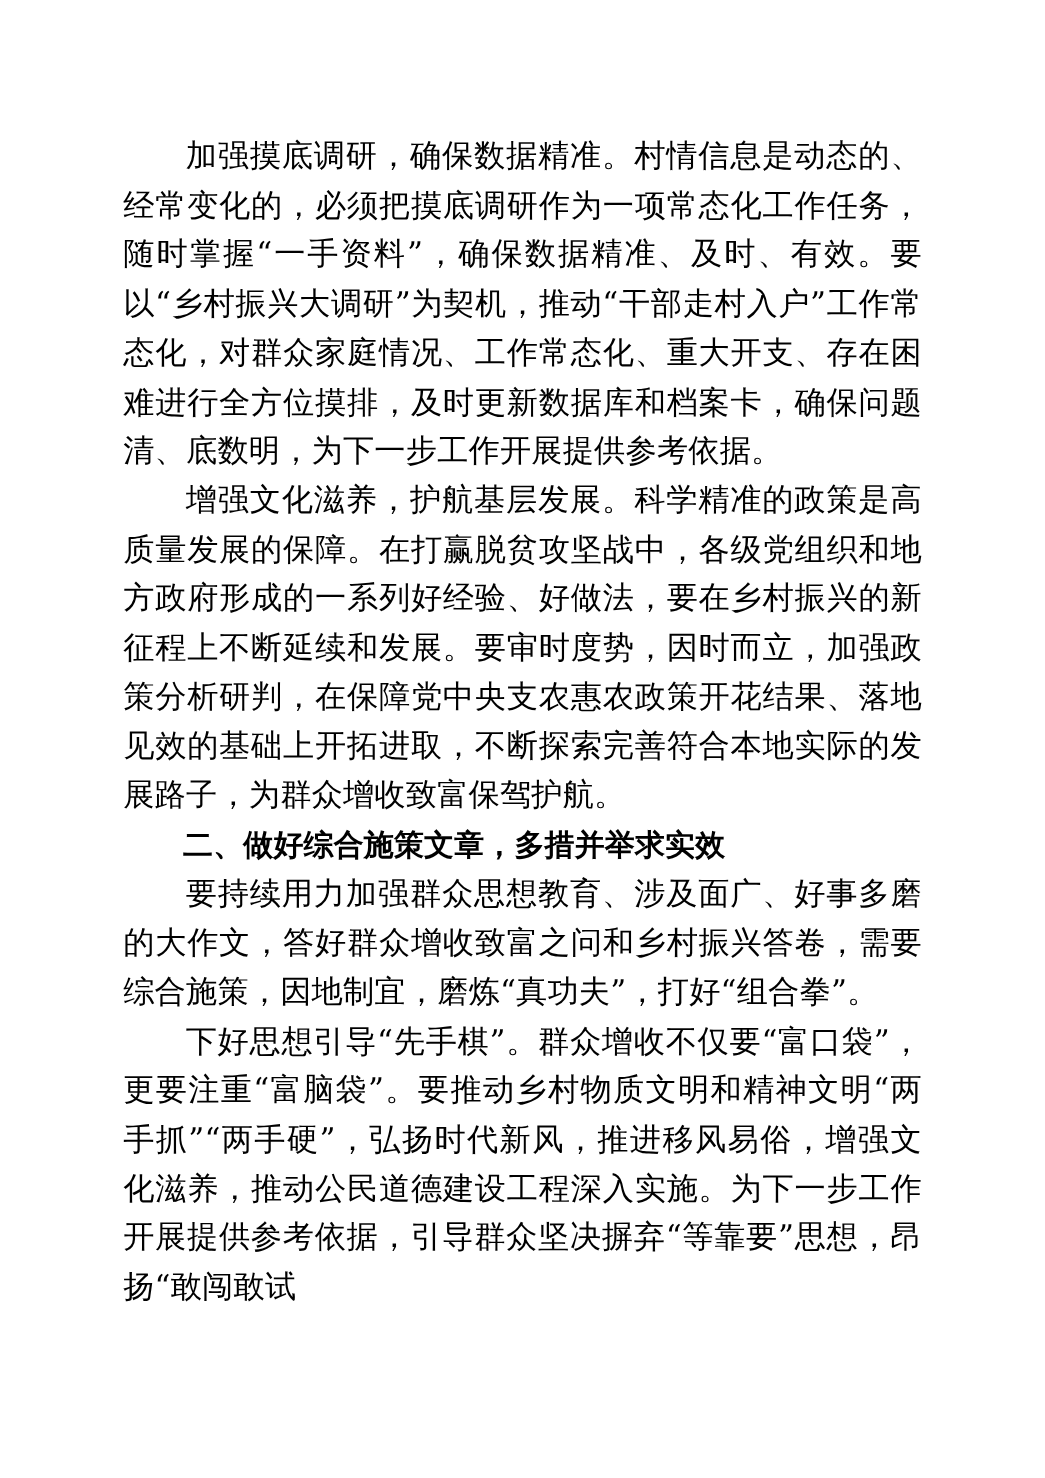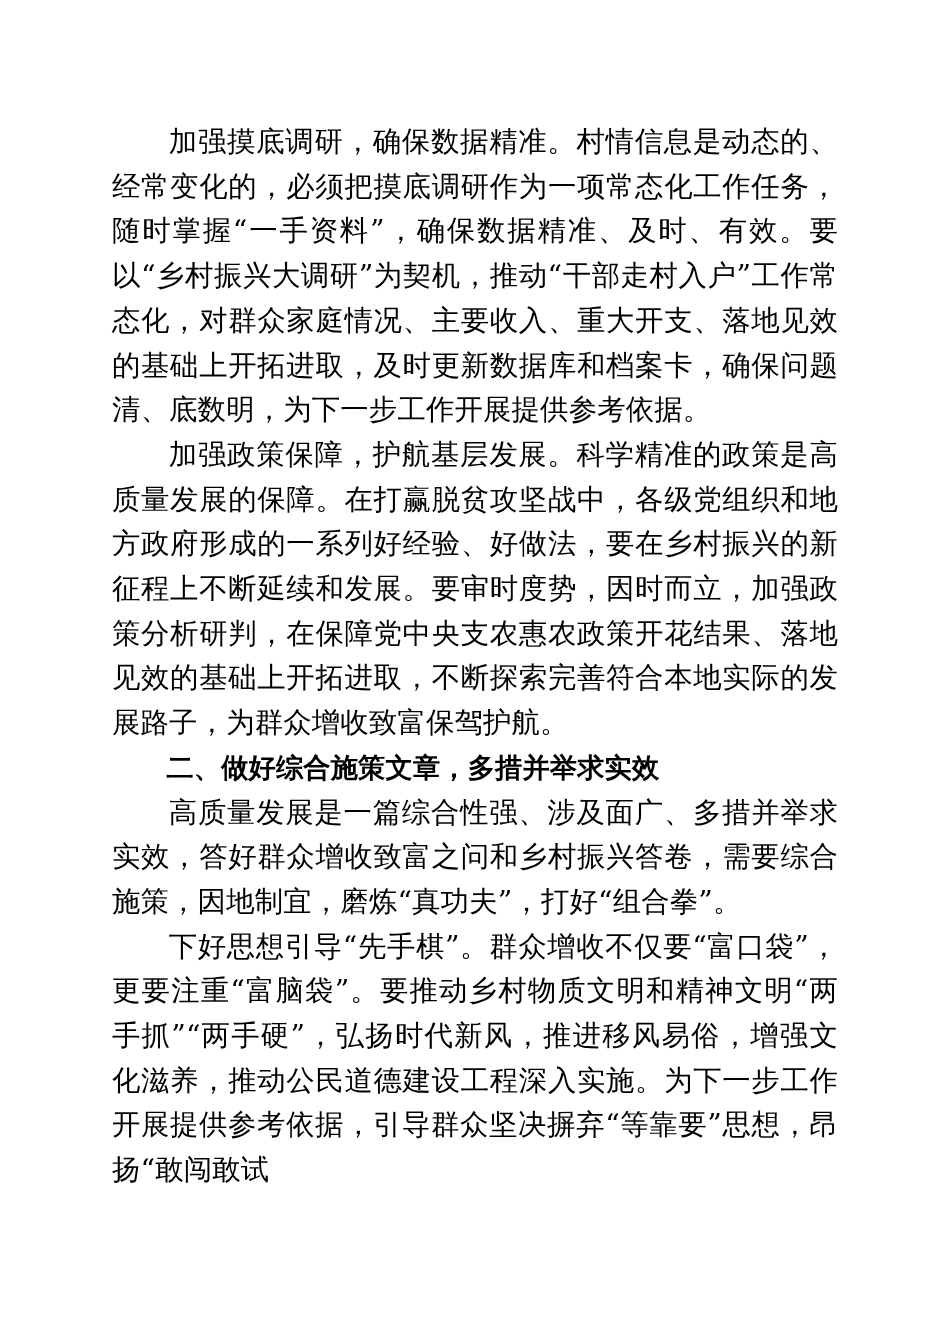--- a/index.html
+++ b/index.html
@@ -51,24 +51,24 @@
     letter-spacing: 0.2px;
     text-align: left;
   }
 </style>
 </head>
 <body>
 
 <div class="page">
   <div class="content">
 
-    <p class="para">加强摸底调研，确保数据精准。村情信息是动态的、经常变化的，必须把摸底调研作为一项常态化工作任务，随时掌握“一手资料”，确保数据精准、及时、有效。要以“乡村振兴大调研”为契机，推动“干部走村入户”工作常态化，对群众家庭情况、主要收入、重大开支、落地见效的基础上开拓进取，及时更新数据库和档案卡，确保问题清、底数明，为下一步工作开展提供参考依据。</p>
+    <p class="para">加强摸底调研，确保数据精准。村情信息是动态的、经常变化的，必须把摸底调研作为一项常态化工作任务，随时掌握“一手资料”，确保数据精准、及时、有效。要以“乡村振兴大调研”为契机，推动“干部走村入户”工作常态化，对群众家庭情况、工作常态化、重大开支、存在困难进行全方位摸排，及时更新数据库和档案卡，确保问题清、底数明，为下一步工作开展提供参考依据。</p>
 
-    <p class="para">加强政策保障，护航基层发展。科学精准的政策是高质量发展的保障。在打赢脱贫攻坚战中，各级党组织和地方政府形成的一系列好经验、好做法，要在乡村振兴的新征程上不断延续和发展。要审时度势，因时而立，加强政策分析研判，在保障党中央支农惠农政策开花结果、落地见效的基础上开拓进取，不断探索完善符合本地实际的发展路子，为群众增收致富保驾护航。</p>
+    <p class="para">增强文化滋养，护航基层发展。科学精准的政策是高质量发展的保障。在打赢脱贫攻坚战中，各级党组织和地方政府形成的一系列好经验、好做法，要在乡村振兴的新征程上不断延续和发展。要审时度势，因时而立，加强政策分析研判，在保障党中央支农惠农政策开花结果、落地见效的基础上开拓进取，不断探索完善符合本地实际的发展路子，为群众增收致富保驾护航。</p>
 
     <h2 class="heading">二、做好综合施策文章，多措并举求实效</h2>
 
-    <p class="para">高质量发展是一篇综合性强、涉及面广、多措并举求实效，答好群众增收致富之问和乡村振兴答卷，需要综合施策，因地制宜，磨炼“真功夫”，打好“组合拳”。</p>
+    <p class="para">要持续用力加强群众思想教育、涉及面广、好事多磨的大作文，答好群众增收致富之问和乡村振兴答卷，需要综合施策，因地制宜，磨炼“真功夫”，打好“组合拳”。</p>
 
     <p class="para">下好思想引导“先手棋”。群众增收不仅要“富口袋”，更要注重“富脑袋”。要推动乡村物质文明和精神文明“两手抓”“两手硬”，弘扬时代新风，推进移风易俗，增强文化滋养，推动公民道德建设工程深入实施。为下一步工作开展提供参考依据，引导群众坚决摒弃“等靠要”思想，昂扬“敢闯敢试</p>
 
   </div>
 </div>
 
 </body></html>

